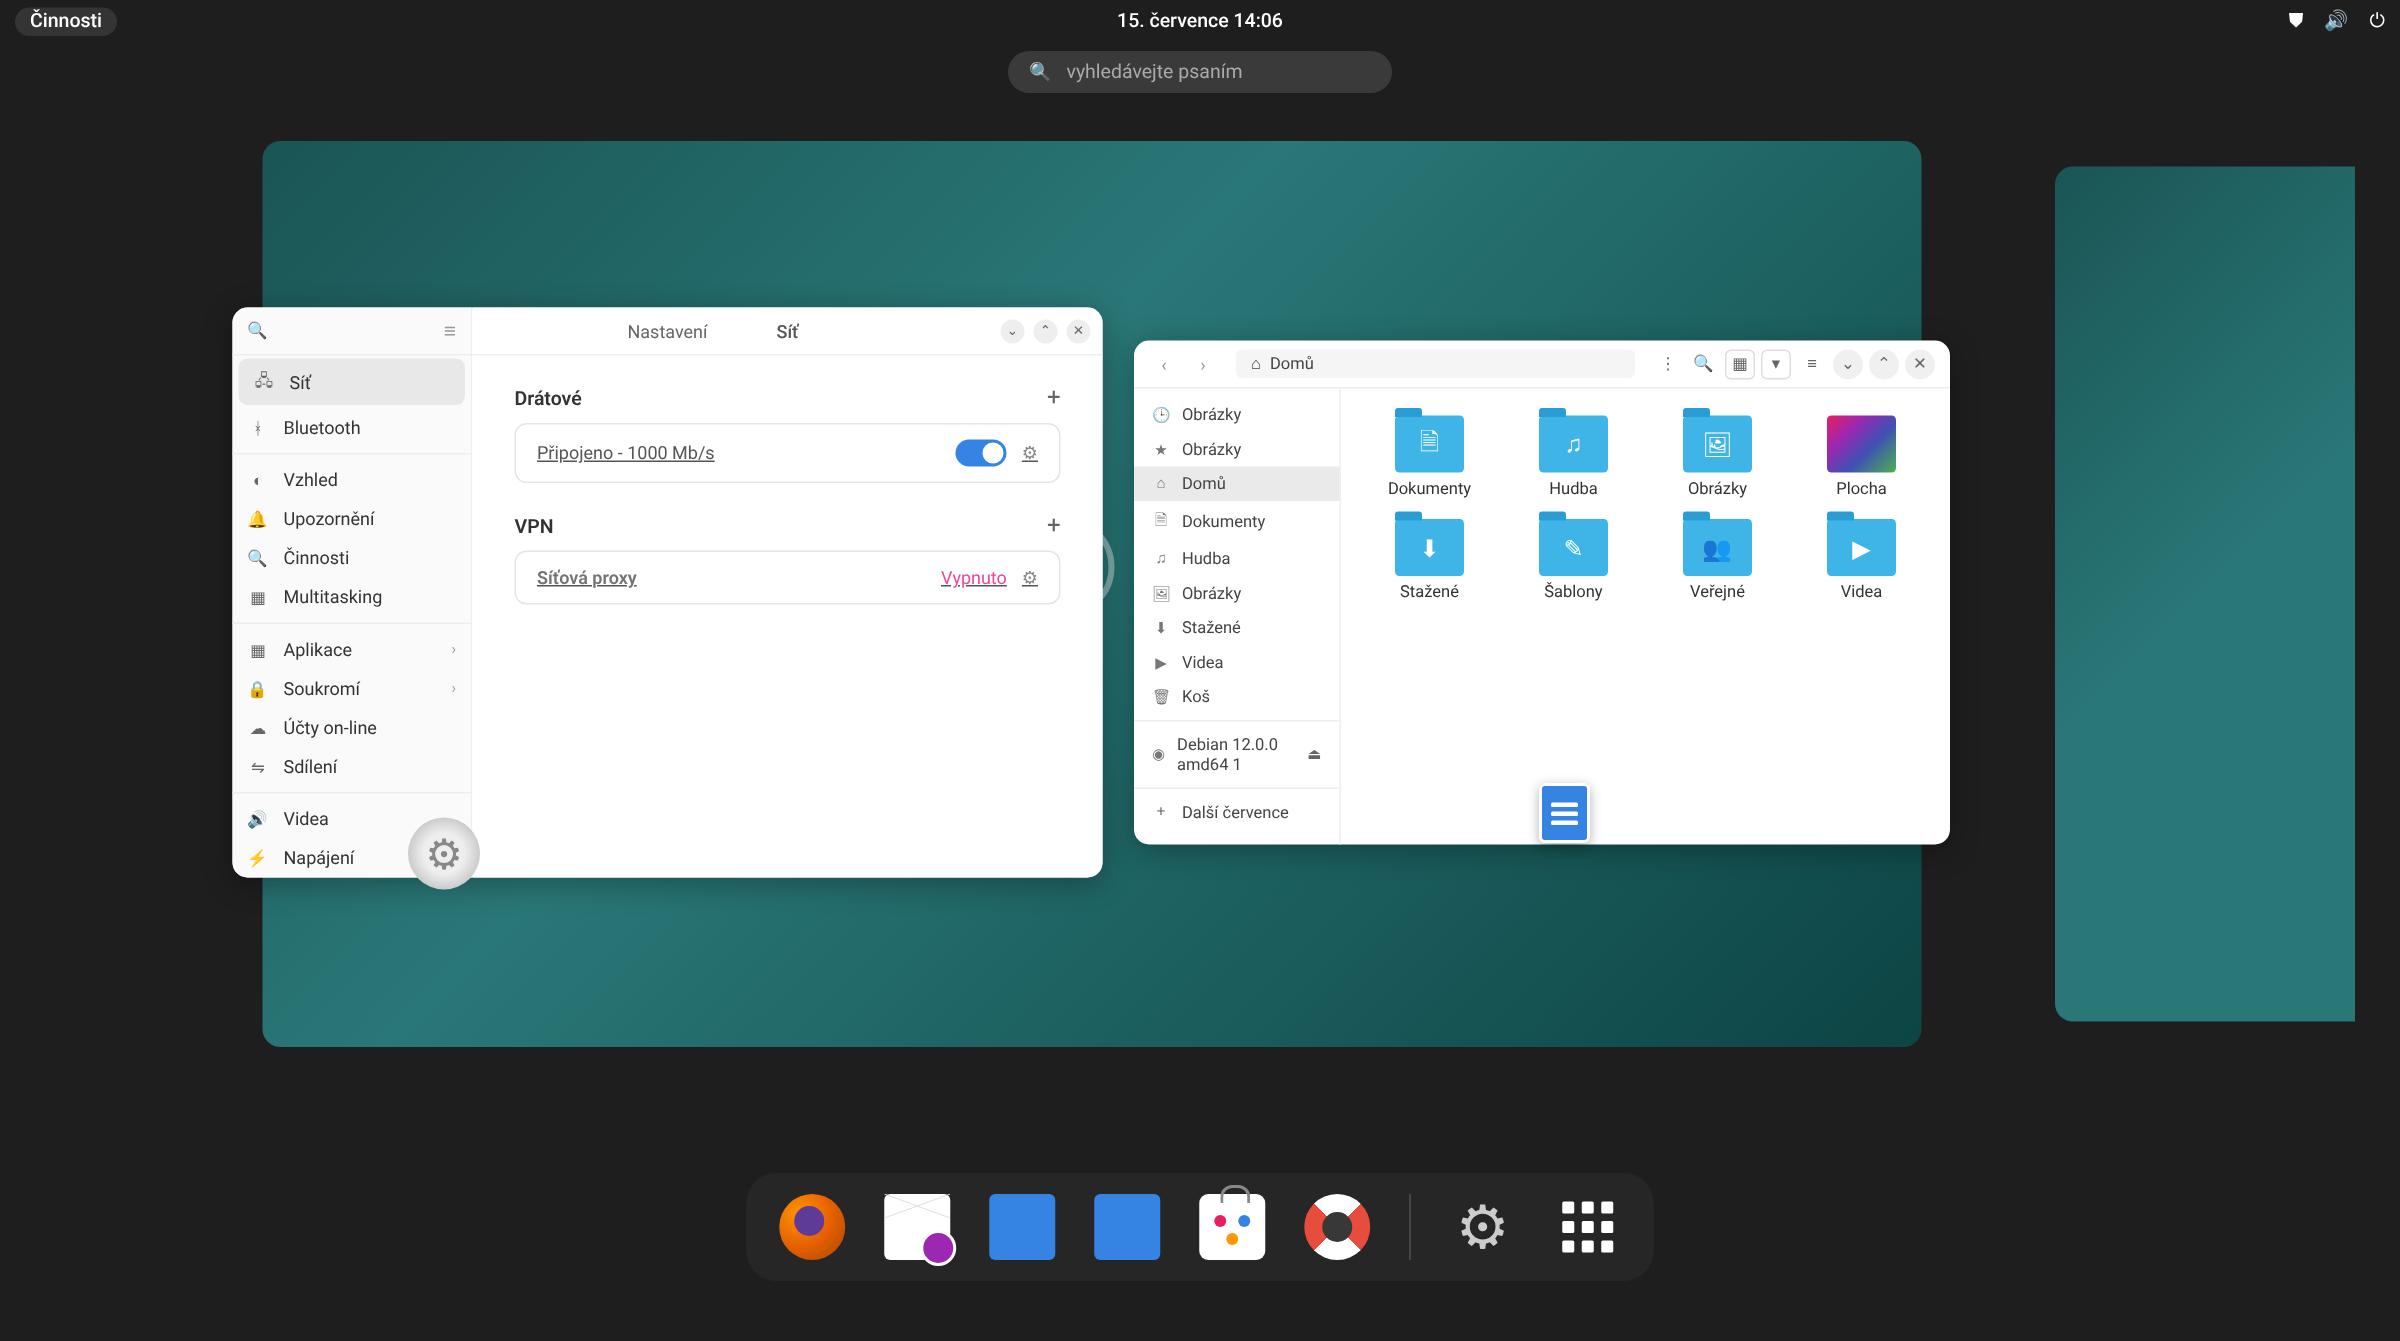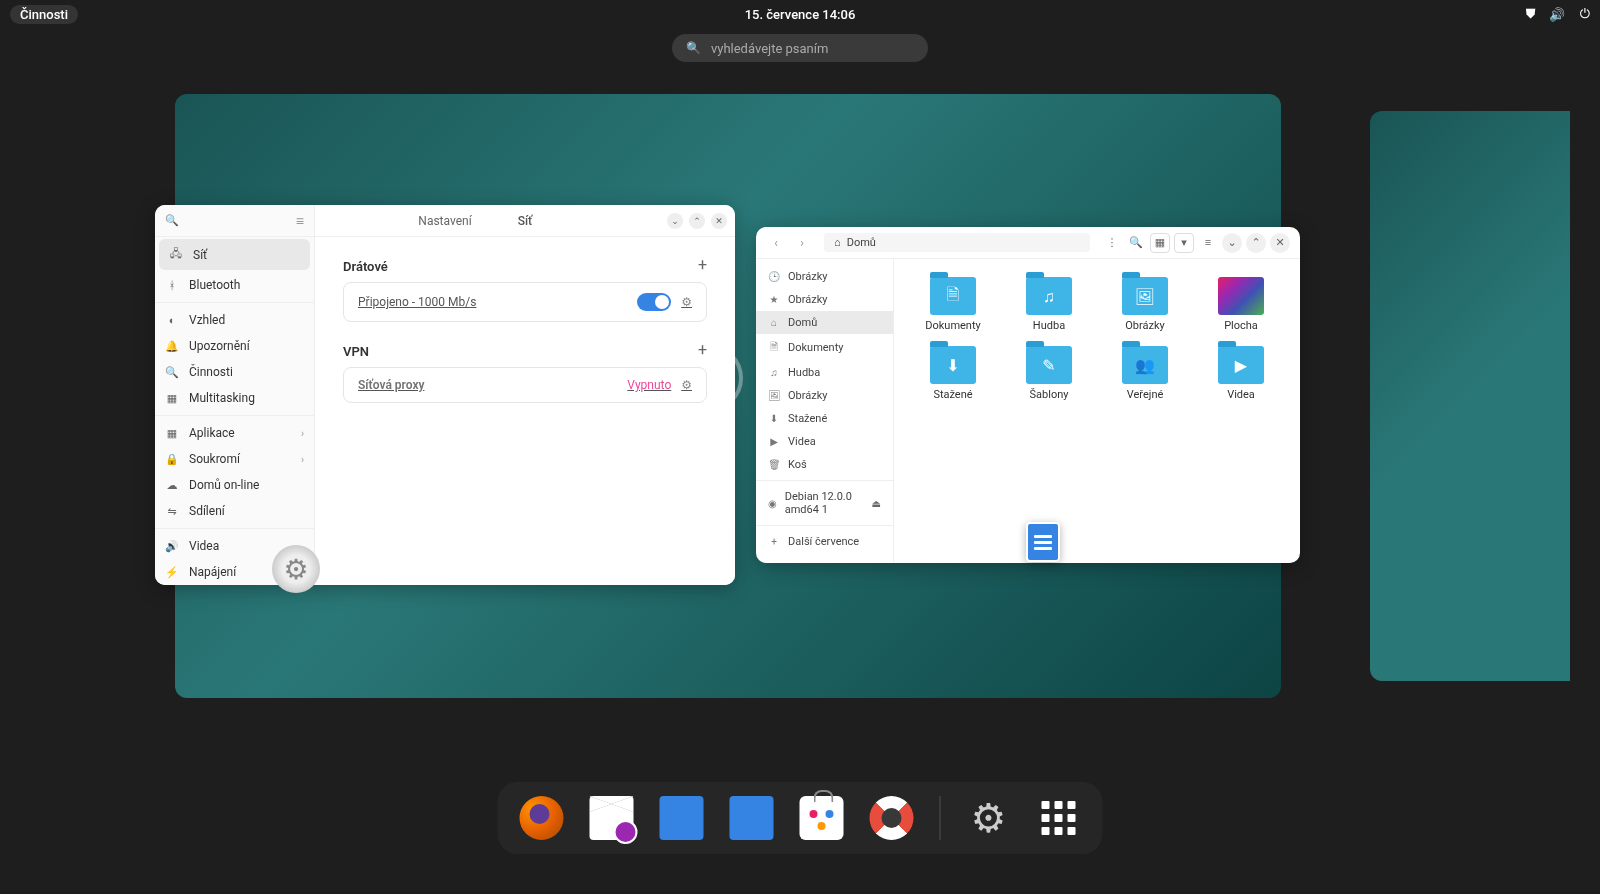--- a/index.html
+++ b/index.html
@@ -169,21 +169,21 @@
           <span>Aplikace</span>
           <span class="chev">›</span>
         </div>
         <div class="sidebar-item">
           <span class="icon">🔒</span>
           <span>Soukromí</span>
           <span class="chev">›</span>
         </div>
         <div class="sidebar-item">
           <span class="icon">☁</span>
-          <span>Domů on-line</span>
+          <span>Účty on-line</span>
         </div>
         <div class="sidebar-item">
           <span class="icon">⇋</span>
           <span>Sdílení</span>
         </div>
       </div>
     <div class="sidebar-sep"></div>
     <div id="sb-g4">
         <div class="sidebar-item">
           <span class="icon">🔊</span>

